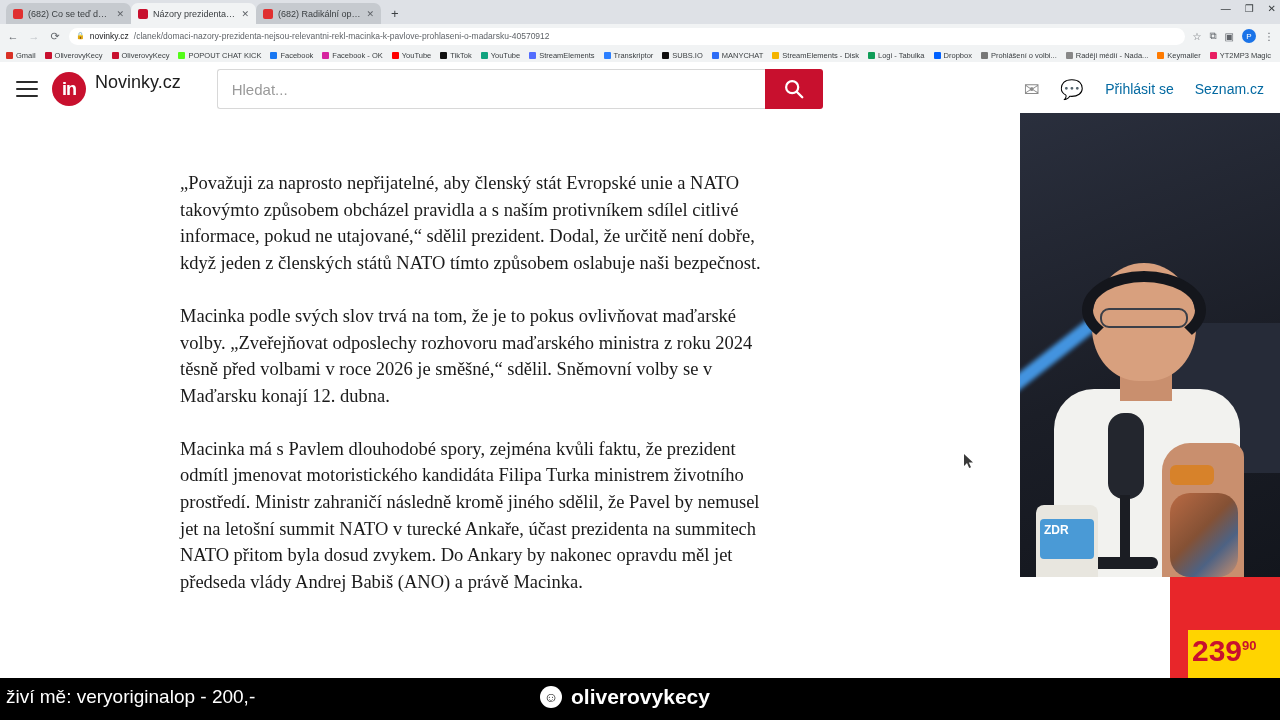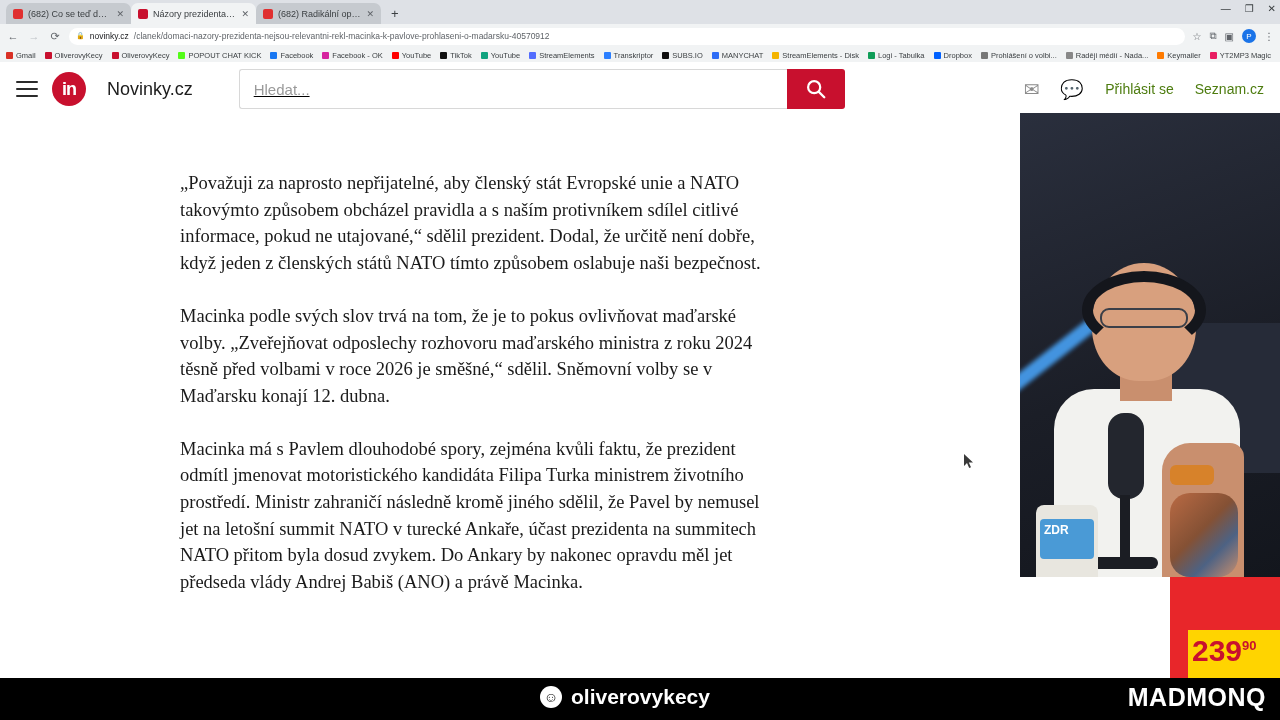--- a/index.html
+++ b/index.html
@@ -47,29 +47,29 @@
   .bm { display:flex; align-items:center; gap:3px; }
   .bm .bmico { width:7px; height:7px; border-radius:1px; flex:0 0 auto; }
 
   
   .page { position:absolute; top:62px; left:0; width:1280px; height:658px; background:#fff; overflow:hidden; }
 
   
   .site-header { position:absolute; top:0; left:0; width:1280px; height:54px; background:#fff; display:flex; align-items:center; padding:0 16px; }
   .hamburger { width:22px; height:16px; display:flex; flex-direction:column; justify-content:space-between; margin-right:14px; }
   .hamburger span { display:block; height:2px; background:#2b2b2b; border-radius:1px; }
-  .brand { display:flex; align-items:center; gap:21px; }
+  .brand { display:flex; align-items:flex-start; gap:9px; }
   .brand-mark { width:34px; height:34px; border-radius:50%; background:#c8102e; color:#fff; font-size:18px; font-weight:bold; display:flex; align-items:center; justify-content:center; letter-spacing:-1px; }
   .brand-name { font-size:18px; color:#1c1c1c; font-weight:400; }
-  .searchwrap { display:flex; margin-left:46px;text-decoration:underline; }
+  .searchwrap { display:flex; margin-left:36px; }
   .searchbox { width:548px; height:40px; border:1px solid #d8d8d8; border-right:none; border-radius:3px 0 0 3px; padding:0 14px; font-size:15px; color:#9a9a9a; display:flex; align-items:center; background:#fff; }
   .searchbtn { width:58px; height:40px; background:#c8102e; border-radius:0 3px 3px 0; display:flex; align-items:center; justify-content:center; }
   .header-right { margin-left:auto; display:flex; align-items:center; gap:21px; }
   .hdr-ico { font-size:19px; color:#8b8b8b; }
-  .hdr-link { font-size:14px; color:#4d7c0f; }
+  .hdr-link { font-size:14px; color:#0369a1; }
 
   
   .ad-left { position:absolute; top:54px; left:0; width:110px; height:604px; overflow:hidden; background:#e8262a; }
   .ad-left .band-y { position:absolute; top:58px; left:-10px; width:120px; height:170px; background:#ffd400; border-radius:0 0 40px 0; }
   .ad-left .cuke { position:absolute; top:245px; left:4px; width:96px; height:150px; background:#2f8f2f; border-radius:50% 50% 46% 46%; }
   .ad-left .cuke2 { position:absolute; top:330px; left:14px; width:64px; height:64px; background:#cfe8a0; border-radius:50%; border:7px solid #7fb733; }
   .ad-left .pricebox { position:absolute; top:438px; left:0; width:86px; height:140px; background:#ffd400; }
   .ad-left .pct { position:absolute; top:448px; left:8px; font-size:26px; font-weight:bold; color:#1b1b1b; }
   .ad-left .big { position:absolute; top:482px; left:6px; font-size:34px; font-weight:bold; color:#c8102e; }
   .ad-left .big sup { font-size:15px; }
@@ -335,19 +335,19 @@
     <div class="watch"></div>
     <div class="mic"></div>
     <div class="micstand"></div>
     <div class="micbase"></div>
     <div class="can"></div>
     <div class="can-lbl"></div>
     <div class="can-txt">ZDR</div>
   </div>
 
   <div class="streambar">
+    <div class="sb-left">živí mě: veryoriginalop - 200,-</div>
     <div class="sb-center">
       <span class="smile">☺</span>
       <span class="name">oliverovykecy</span>
     </div>
-    <div class="sb-right">MADMONQ</div>
   </div>
 </div>
 
 </body></html>

